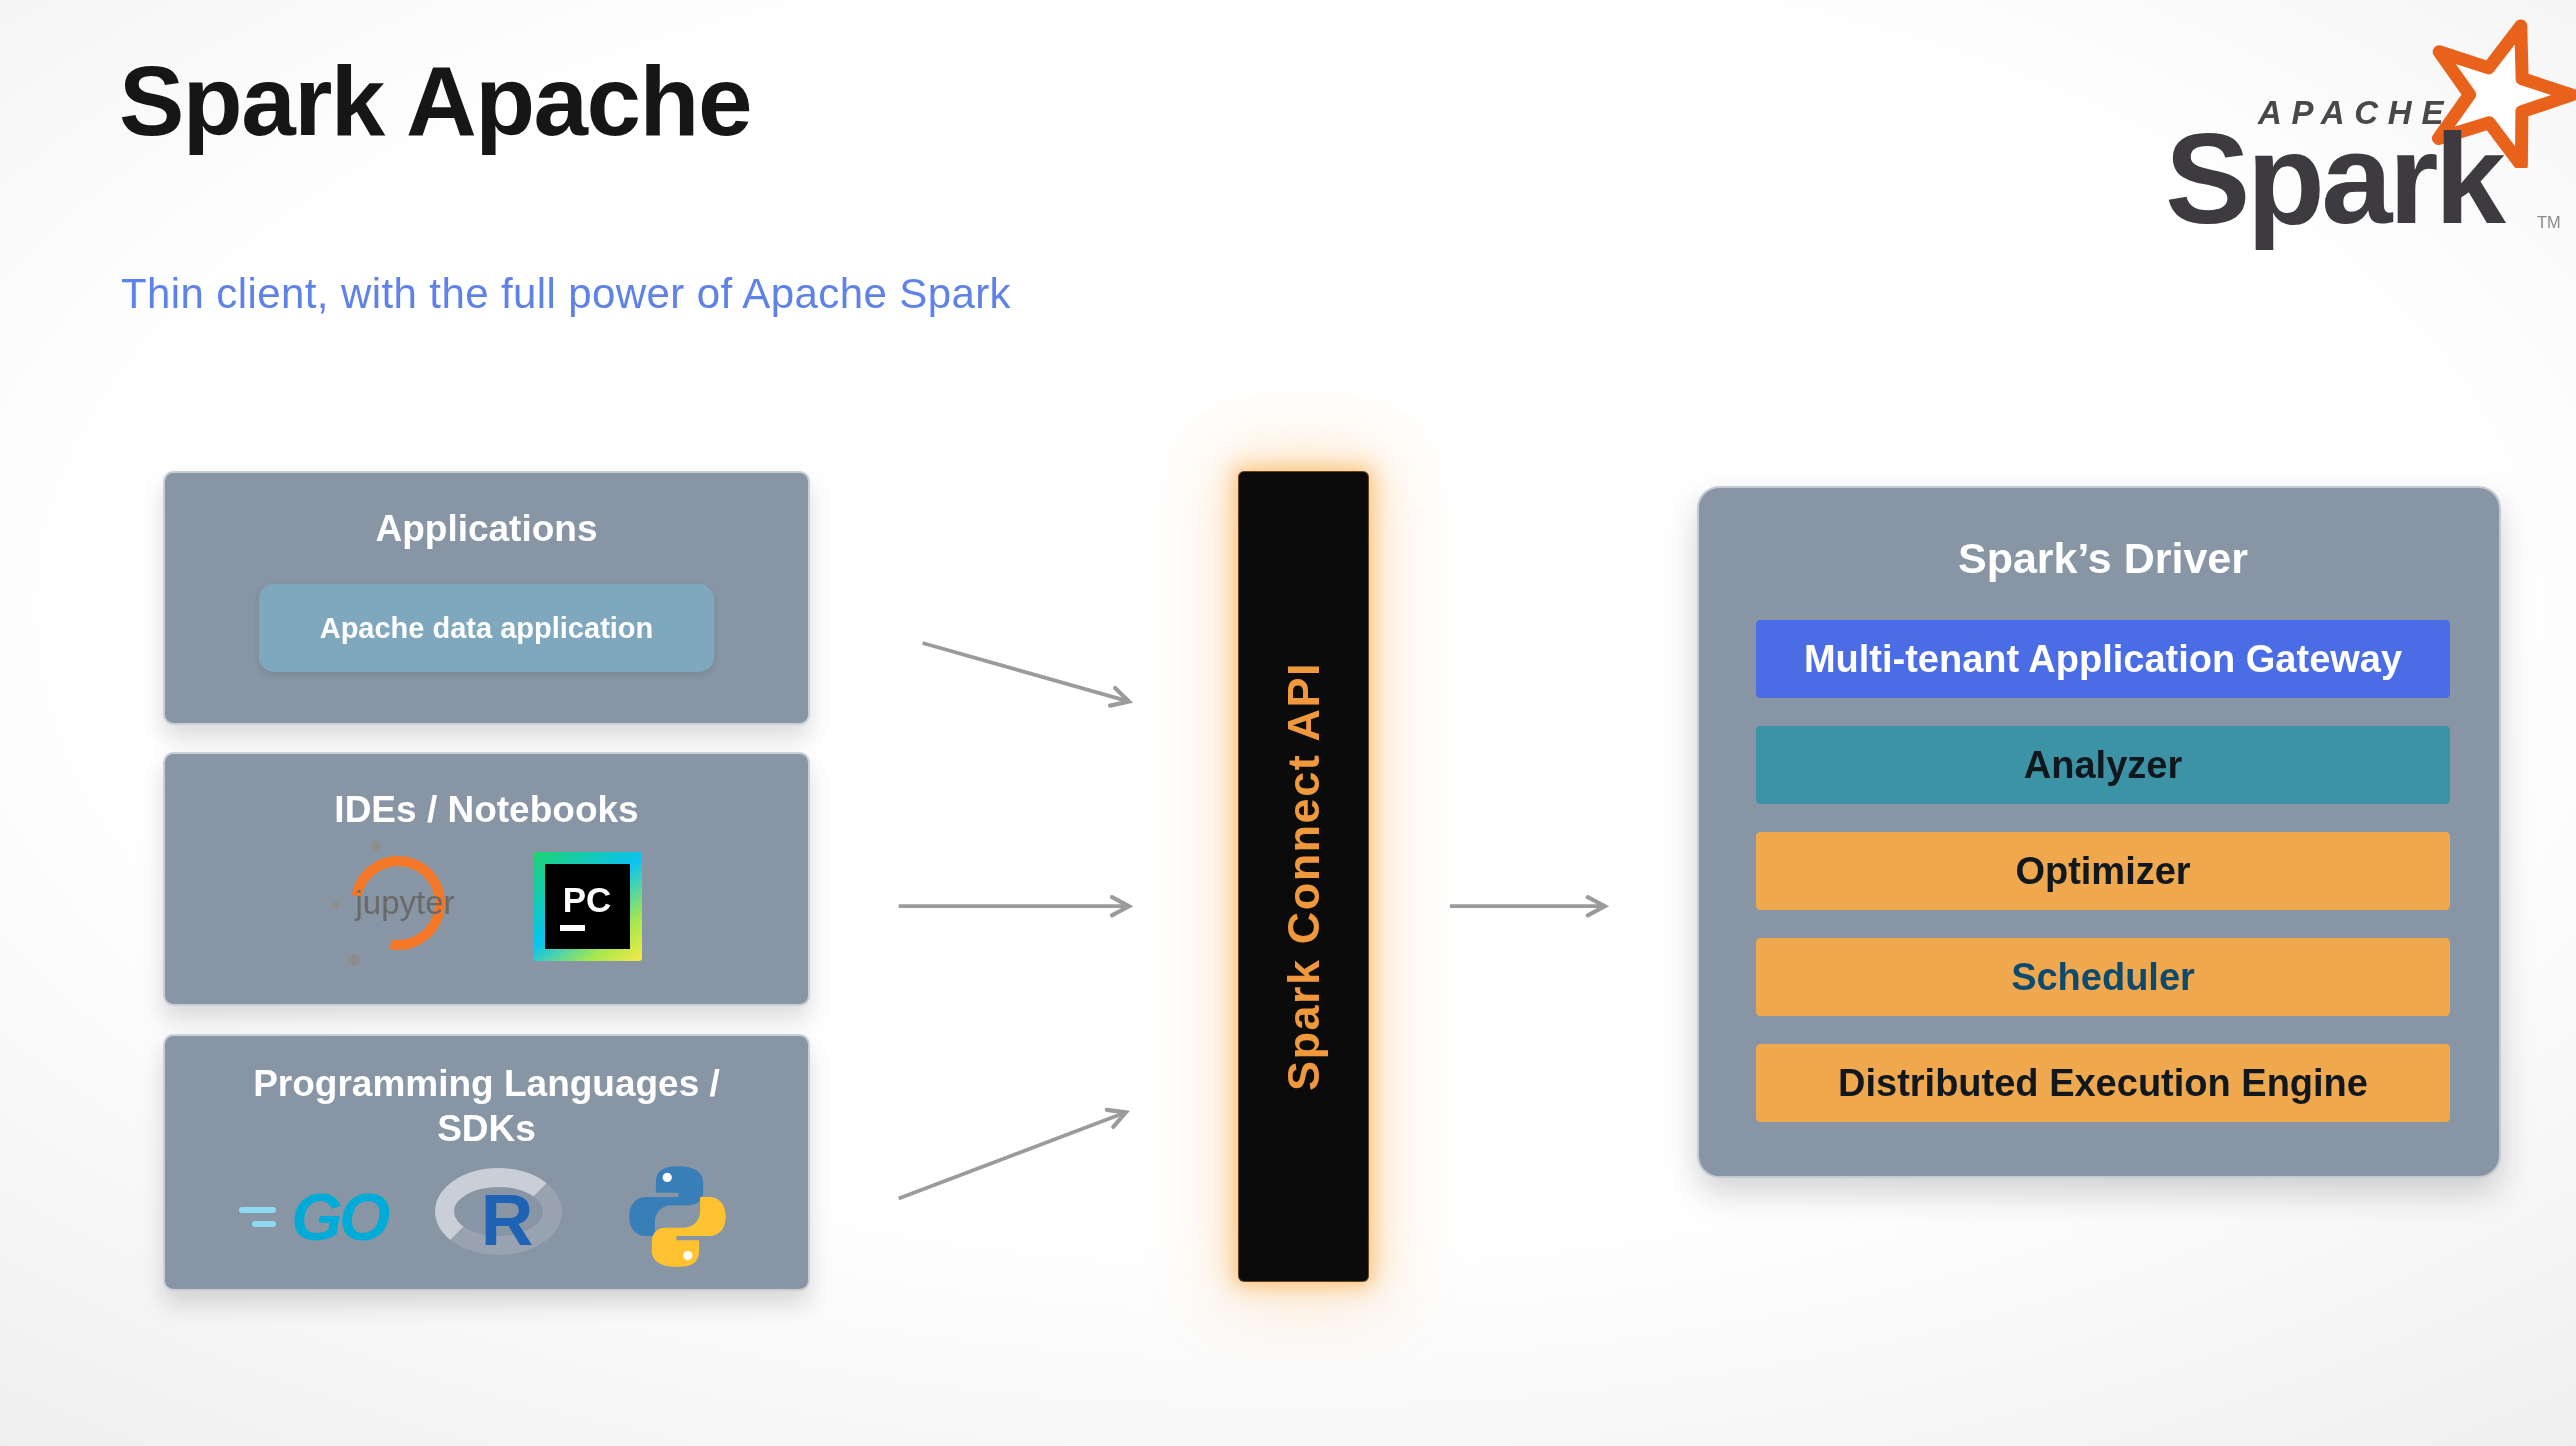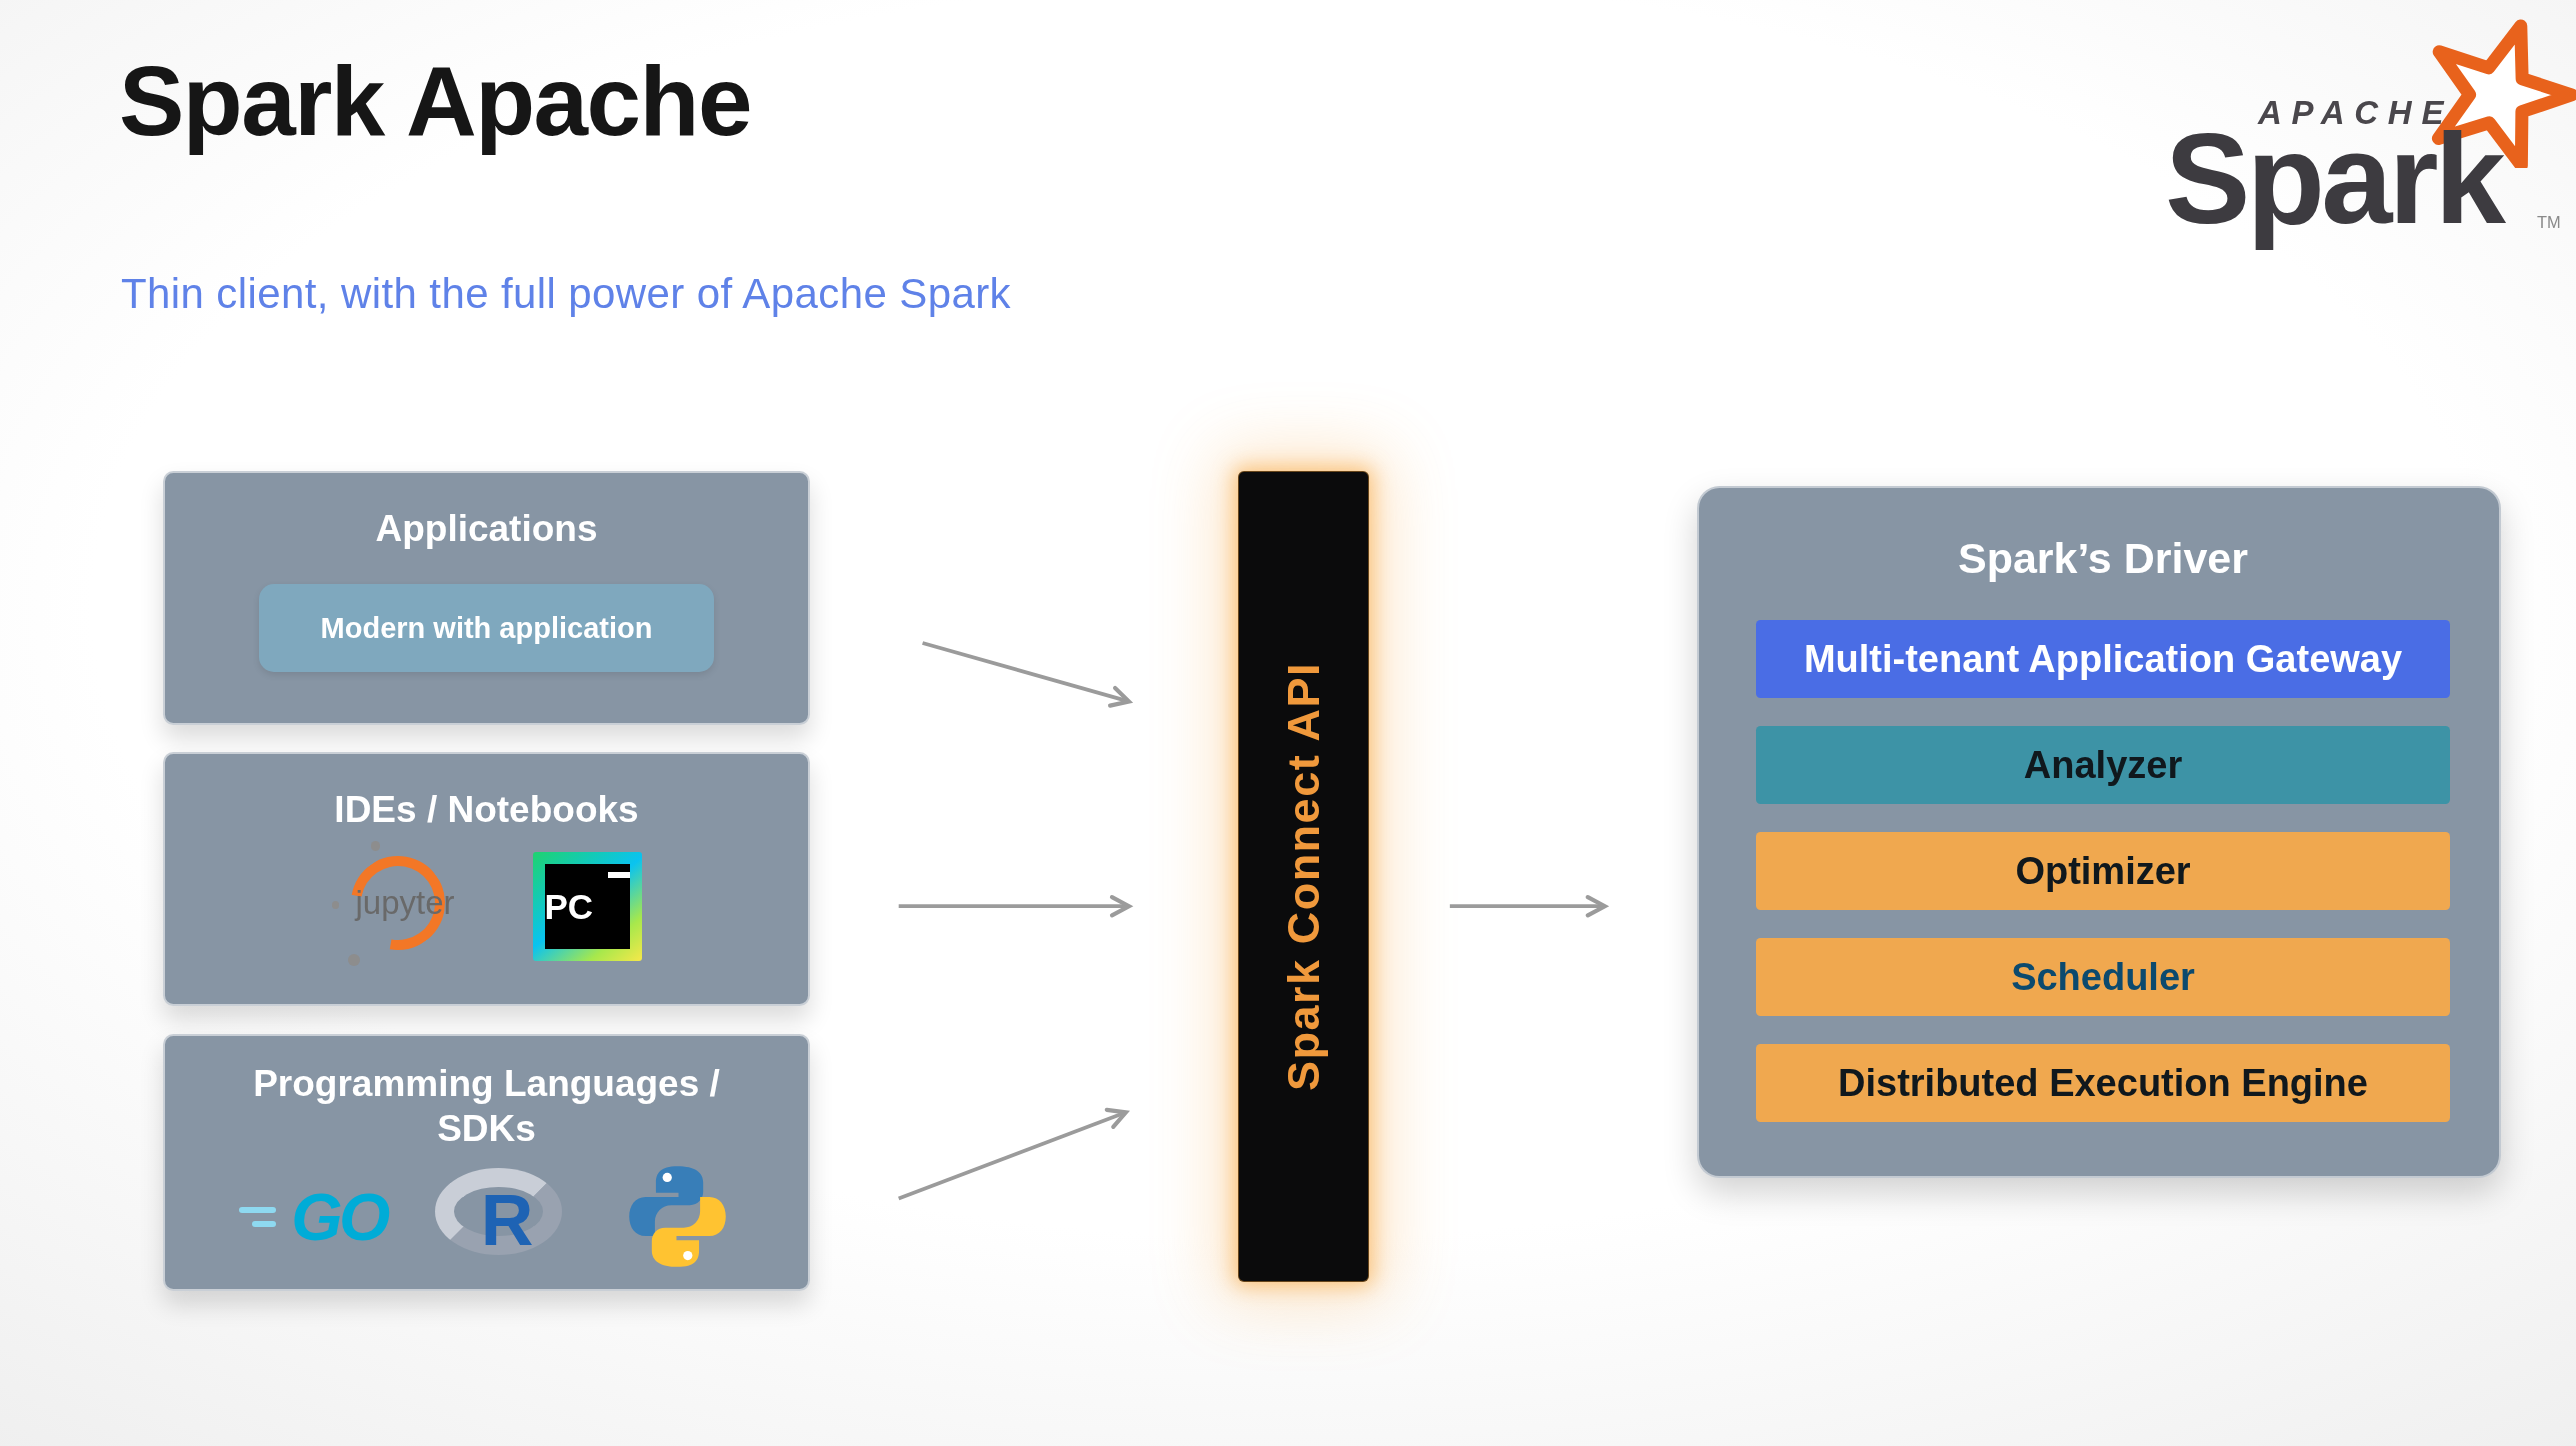--- a/index.html
+++ b/index.html
@@ -83,21 +83,21 @@
 
   
   .pycharm {
     width: 109px; height: 109px;
     background: linear-gradient(140deg, #1fd36f 0%, #0ac3f0 48%, #a7e84c 78%, #f6e84a 100%);
     display: flex; align-items: center; justify-content: center;
     border-radius: 3px;
   }
   .pycharm-inner {
     width: 85px; height: 85px; background: #000;
-    display: flex; flex-direction: row; align-items: center; justify-content: center;
+    display: flex; flex-direction: column; align-items: center; justify-content: center;
   }
   .pycharm-text { font-size: 35px; font-weight: 800; color: #fff; line-height: 1; }
   .pycharm-underscore { width: 25px; height: 6px; background: #fff; margin-top: 7.5px; align-self: flex-start; margin-left: 15px; }
 
   
   .go { display: flex; align-items: center; gap: 15px; }
   .go-lines { display: flex; flex-direction: column; align-items: flex-end; gap: 8.2px; }
   .go-line1 { width: 37px; height: 6px; background: #8ed9f0; border-radius: 3px; }
   .go-line2 { width: 24px; height: 6px; background: #8ed9f0; border-radius: 3px; }
   .go-text { font-size: 66px; font-weight: 800; font-style: italic; color: #00acd7; letter-spacing: -3.7px; line-height: 1; }
@@ -167,21 +167,21 @@
     <svg class="logo-star" viewBox="0 0 200 200">
       <path d="M100 10 L123 75 L191 75 L136 116 L157 183 L100 143 L43 183 L64 116 L9 75 L77 75 Z" fill="#ffffff" stroke="#e8621c" stroke-width="17" stroke-linejoin="round" transform="rotate(18 100 100)"></path>
     </svg>
     <div class="logo-apache">APACHE</div>
     <div class="logo-spark">Spark</div>
     <div class="logo-tm">TM</div>
   </div>
 
   <div class="box box1" style="background-color: rgb(135, 149, 164);">
     <div class="box-title">Applications</div>
-    <div class="chip" style="background-color: rgb(127, 168, 190);">Modern with application</div>
+    <div class="chip" style="background-color: rgb(127, 168, 190);">Apache data application</div>
   </div>
 
   <div class="box box2" style="background-color: rgb(135, 149, 164);">
     <div class="box-title">IDEs / Notebooks</div>
     <div class="icon-row">
       <div class="jupyter">
         <span class="jupyter-ring"></span>
         <span class="jdot jdot-top"></span>
         <span class="jdot jdot-bottom"></span>
         <span class="jdot jdot-left"></span>

